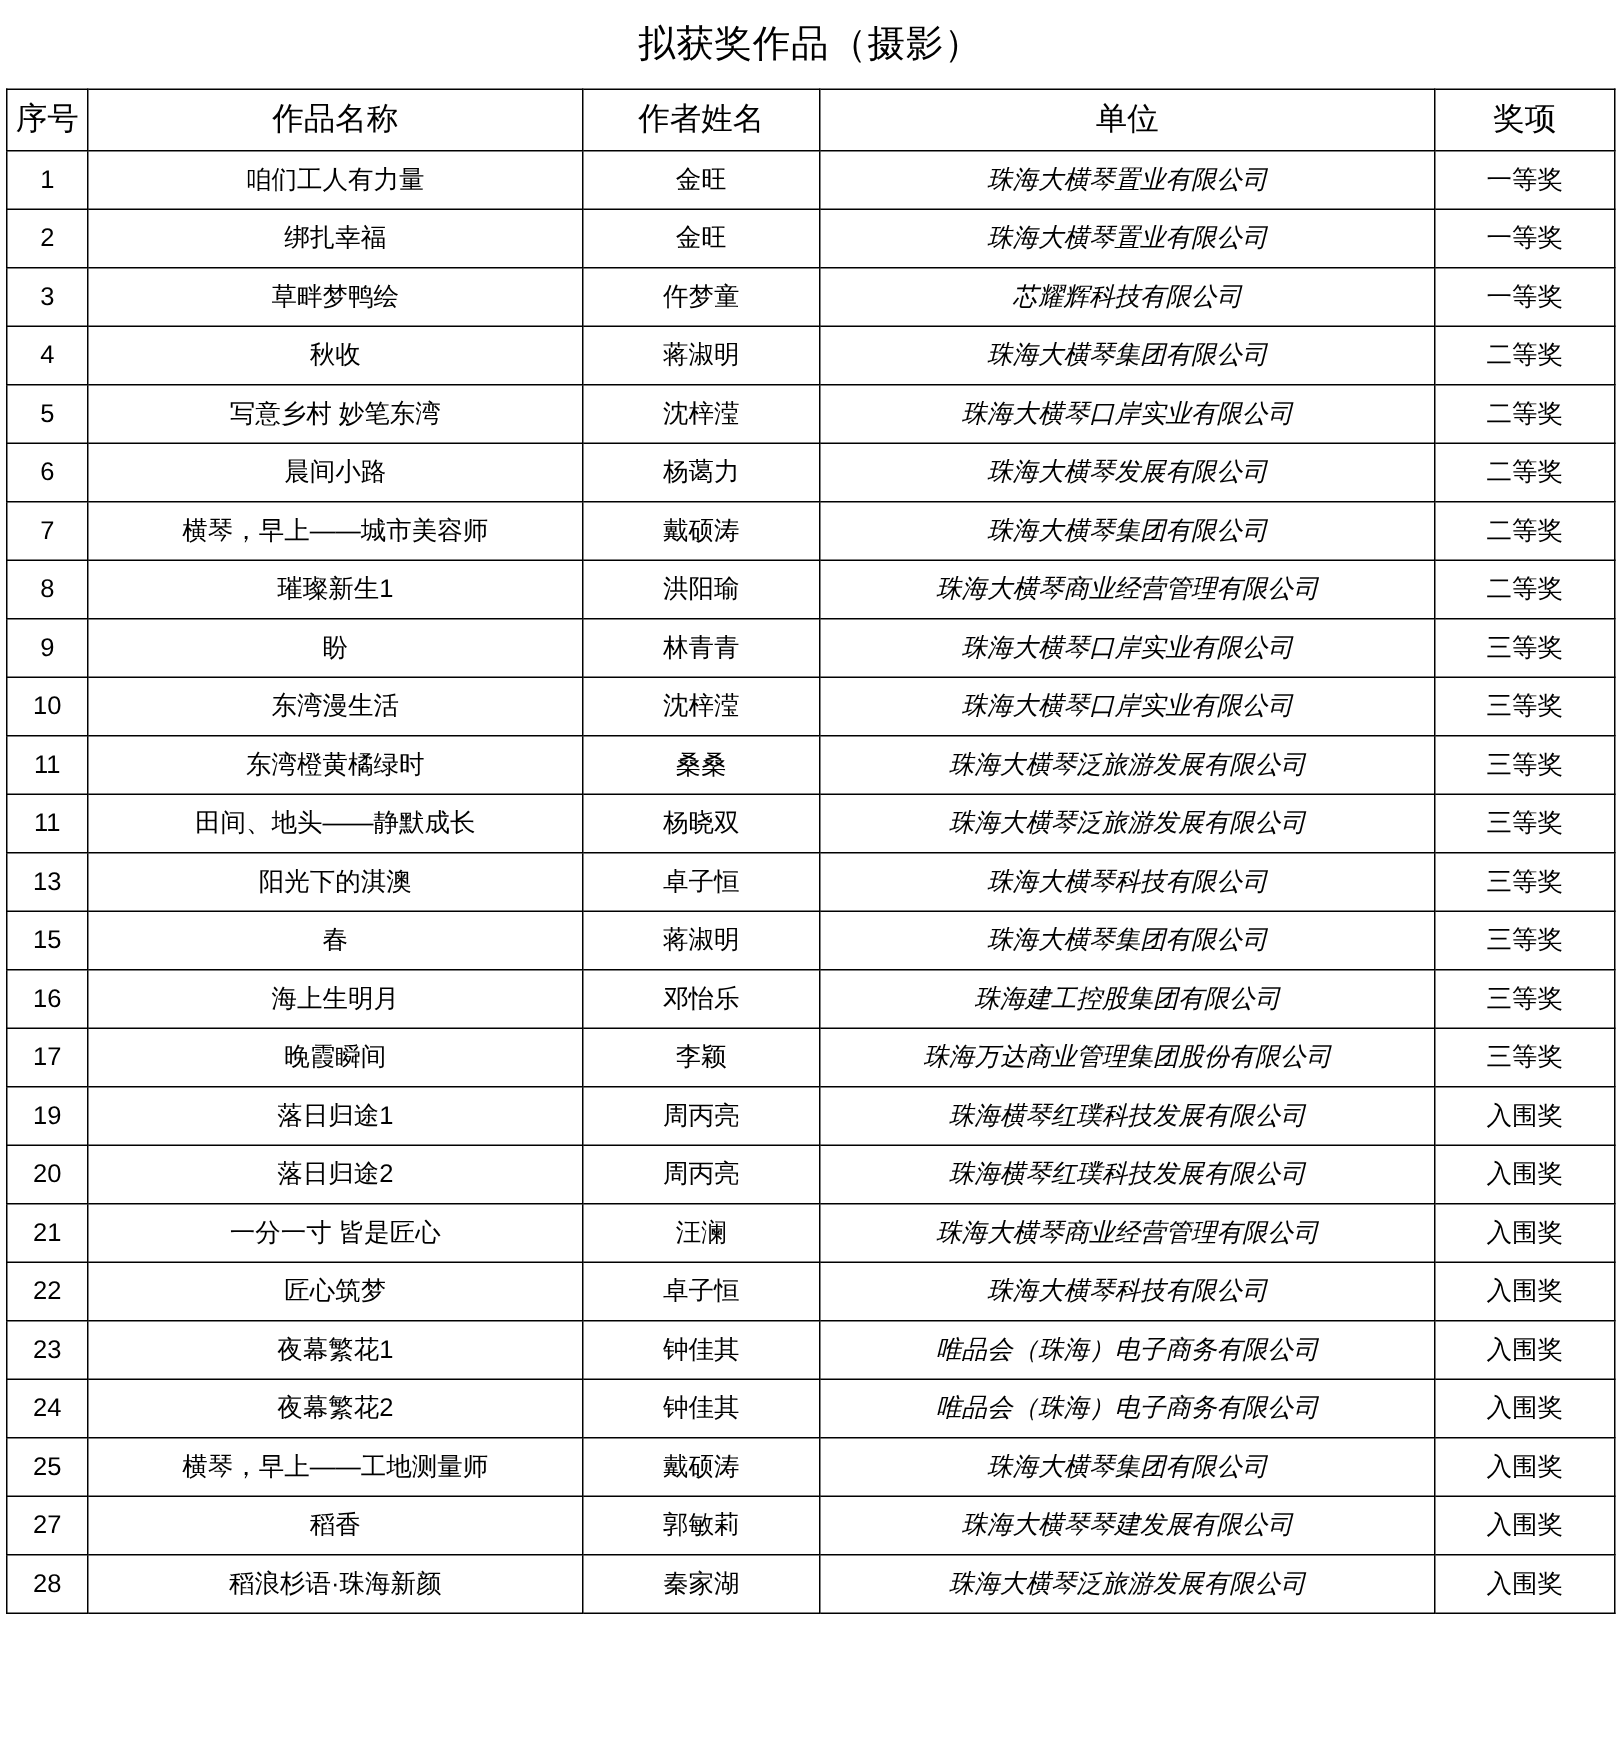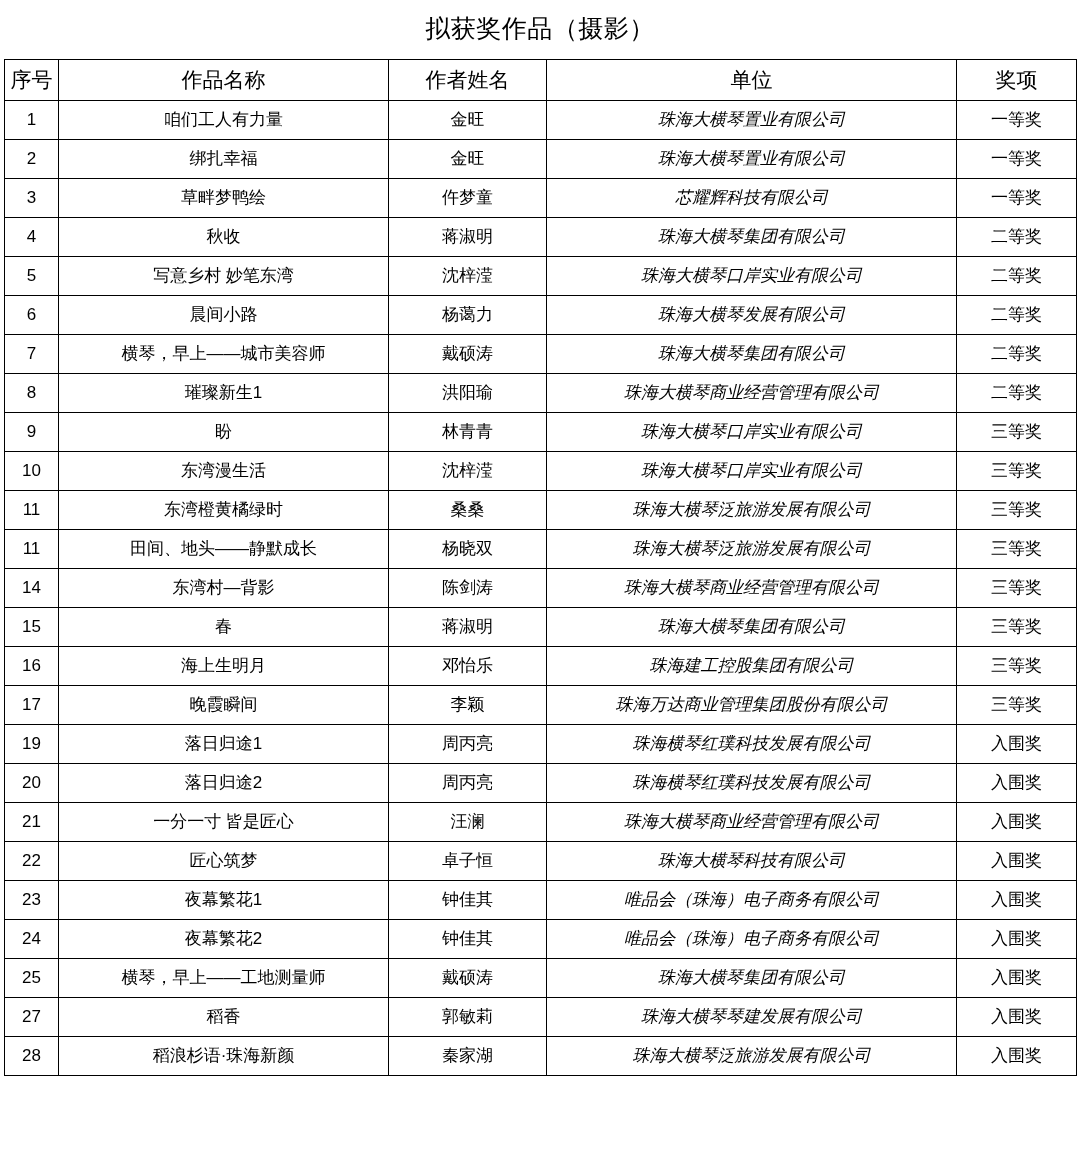--- a/index.html
+++ b/index.html
@@ -163,24 +163,24 @@
         <td class="cell-prize">三等奖</td>
       </tr>
       <tr>
         <td class="cell-index">11</td>
         <td class="cell-title">田间、地头——静默成长</td>
         <td class="cell-author">杨晓双</td>
         <td class="cell-org">珠海大横琴泛旅游发展有限公司</td>
         <td class="cell-prize">三等奖</td>
       </tr>
       <tr>
-        <td class="cell-index">14</td>
-        <td class="cell-title">东湾村—背影</td>
-        <td class="cell-author">陈剑涛</td>
-        <td class="cell-org">珠海大横琴商业经营管理有限公司</td>
+        <td class="cell-index">13</td>
+        <td class="cell-title">阳光下的淇澳</td>
+        <td class="cell-author">卓子恒</td>
+        <td class="cell-org">珠海大横琴科技有限公司</td>
         <td class="cell-prize">三等奖</td>
       </tr>
       <tr>
         <td class="cell-index">15</td>
         <td class="cell-title">春</td>
         <td class="cell-author">蒋淑明</td>
         <td class="cell-org">珠海大横琴集团有限公司</td>
         <td class="cell-prize">三等奖</td>
       </tr>
       <tr>

